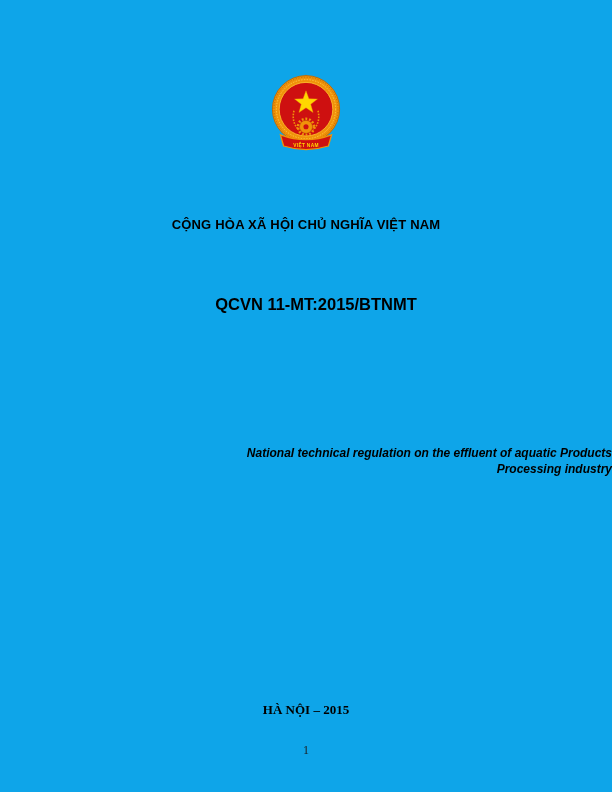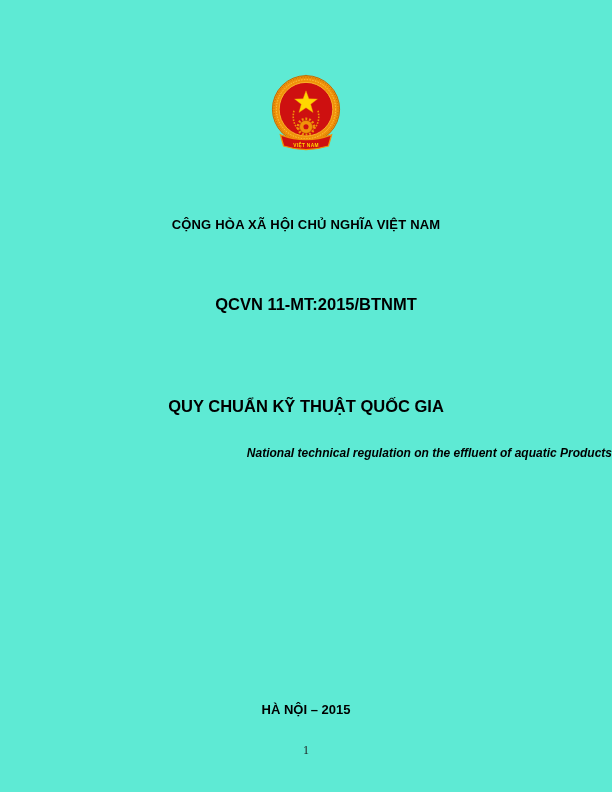--- a/index.html
+++ b/index.html
@@ -4,21 +4,21 @@
 <style>
   html, body {
     margin: 0;
     padding: 0;
     background: #ffffff;
   }
   .page {
     position: relative;
     width: 612px;
     height: 792px;
-    background: #5eead4;
+    background: #0ea5e9;
     font-family: "Liberation Sans", sans-serif;
     color: #000000;
     overflow: hidden;
   }
   .centered {
     position: absolute;
     left: 0;
     width: 100%;
     text-align: center;
   }
@@ -55,20 +55,21 @@
     font-weight: bold;
     font-style: italic;
     line-height: 15.5px;
     text-align: right;
   }
   .place-year {
     top: 701px;
     font-size: 13px;
     font-weight: bold;
     line-height: 18px;
+    font-family: Liberation Serif, serif;
   }
   .page-number {
     top: 742px;
     font-family: "Liberation Serif", serif;
     font-size: 12px;
     font-weight: normal;
     color: #1c1c1c;
     line-height: 16px;
   }
 </style>
@@ -101,24 +102,24 @@
       <path d="M13,76 Q45,88 77,76 L73,90 Q45,99 17,90 Z" fill="#CE1010" stroke="#F0920A" stroke-width="1.6"></path>
       <text x="45" y="91.5" text-anchor="middle" font-size="6" font-weight="bold" fill="#FFD700" letter-spacing="0.4" font-family="Liberation Sans, sans-serif">VIỆT NAM</text>
     </svg>
   </div>
 
   <div class="centered republic-line">CỘNG HÒA XÃ HỘI CHỦ NGHĨA VIỆT NAM</div>
 
   <div class="centered regulation-code">QCVN 11-MT:2015/BTNMT</div>
 
   <div class="centered title-vi">
-    <div>QUY CHUẨN KỸ THUẬT QUỐC GIA</div>
   </div>
 
   <div class="centered title-en">
     <div>National technical regulation on the effluent of aquatic Products</div>
+    <div>Processing industry</div>
   </div>
 
   <div class="centered place-year">HÀ NỘI – 2015</div>
 
   <div class="centered page-number">1</div>
 
 </div>
 
 </body></html>

